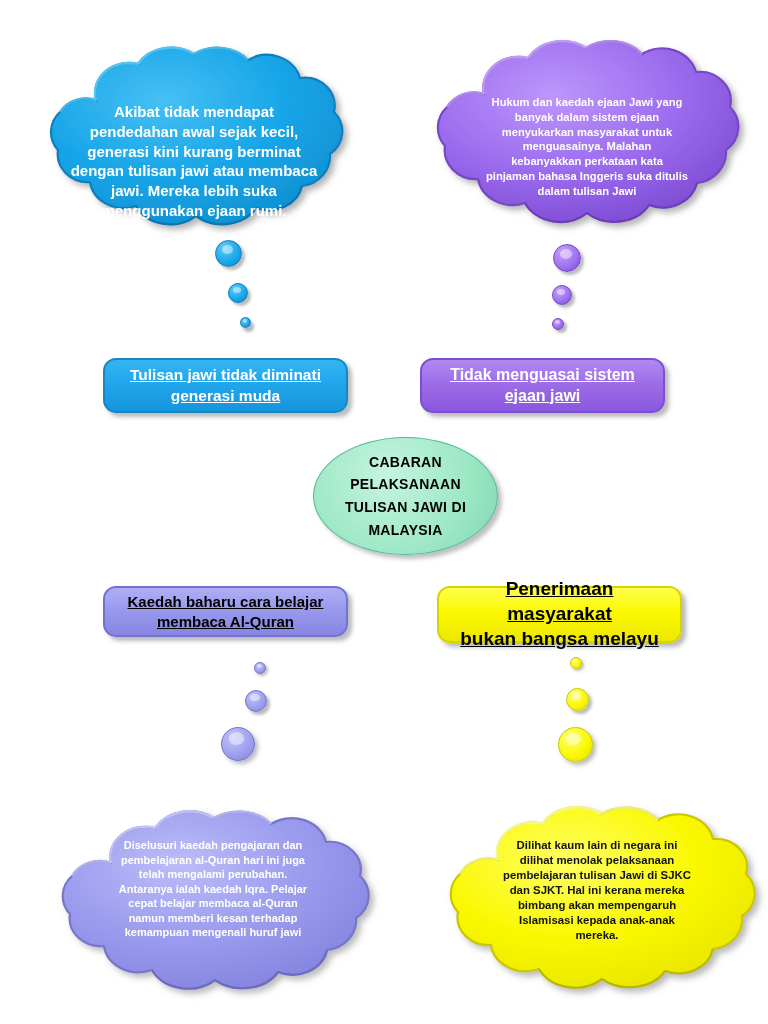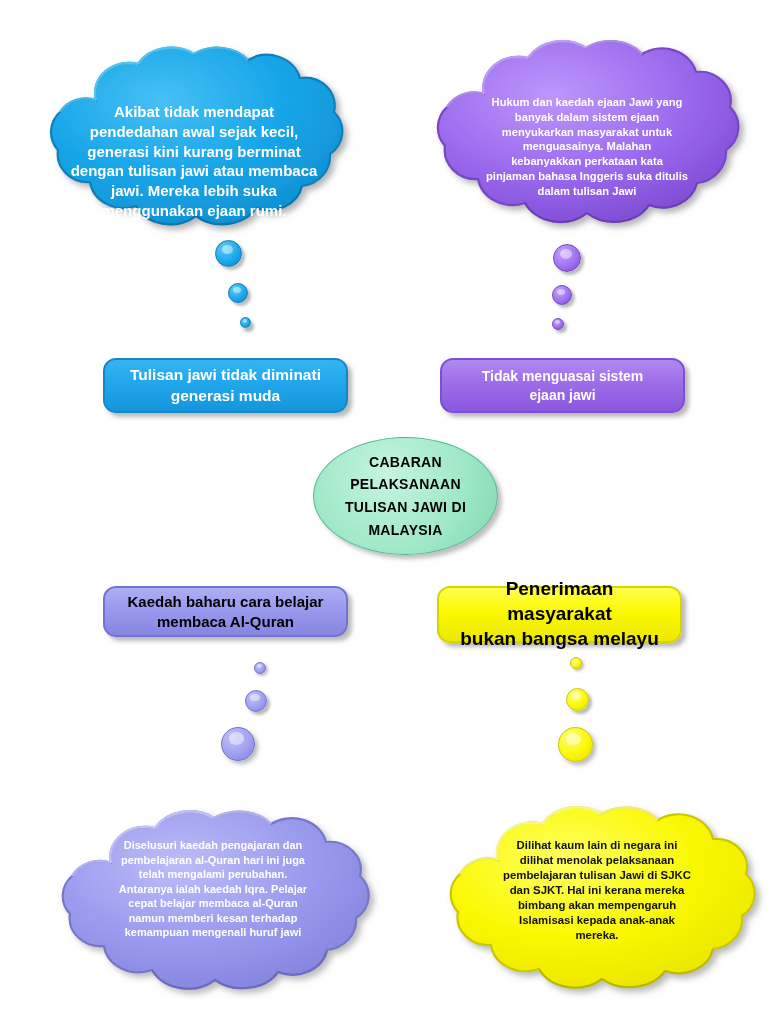--- a/index.html
+++ b/index.html
@@ -49,20 +49,21 @@
     position: absolute;
     box-sizing: border-box;
     border-radius: 13px;
     display: flex;
     align-items: center;
     justify-content: center;
     text-align: center;
     font-weight: bold;
     line-height: 1.3;
     white-space: pre-line;
+    text-decoration: underline;
   }
   .rbox .rbox-inner {
     position: relative;
     z-index: 2;
     padding: 0 12px;
   }
   .rbox::after {
     
     content: "";
     position: absolute;
@@ -210,23 +211,23 @@
   <div class="bubble" style="left:552px; top:318px; width:12px; height:12px; background:radial-gradient(circle at 34% 28%, #C6A2FC 0%, #9E70F0 58%, #7A46CF 100%); border:1.2px solid #7747C4; box-shadow:3px 3px 3px rgba(120,120,120,0.55);"></div>
 
   <div class="rbox" style="left:103px; top:358px; width:245px; height:55px;
               background:linear-gradient(180deg,#36B4F2 0%,#21A6EC 46%,#1595DC 100%);
               border:2px solid #1787C4; color:#FFFFFF; font-size:15.5px;
               box-shadow:4px 4px 4px rgba(130,130,130,0.55);">
     <span class="rbox-inner">Tulisan jawi tidak diminati
 generasi muda</span>
   </div>
 
-  <div class="rbox" style="left:440px; top:358px; width:245px; height:55px;
+  <div class="rbox" style="left:420px; top:358px; width:245px; height:55px;
               background:linear-gradient(180deg,#B088F2 0%,#9D6DE8 46%,#8A57DE 100%);
-              border:2px solid #7B4FD0; color:#FFFFFF; font-size:14px;
+              border:2px solid #7B4FD0; color:#FFFFFF; font-size:16px;
               box-shadow:4px 4px 4px rgba(130,130,130,0.55);">
     <span class="rbox-inner">Tidak menguasai sistem
 ejaan jawi</span>
   </div>
 
   <div id="center-oval" style="left:313px; top:437px; width:185px; height:118px;
               background:radial-gradient(circle at 40% 32%, #C5F4DF 0%, #9EE8C6 58%, #7FD6B0 100%);
               border:1.5px solid #4FB795; font-size:14px;
               box-shadow:4px 4px 4px rgba(130,130,130,0.5);">
     <span>CABARAN

